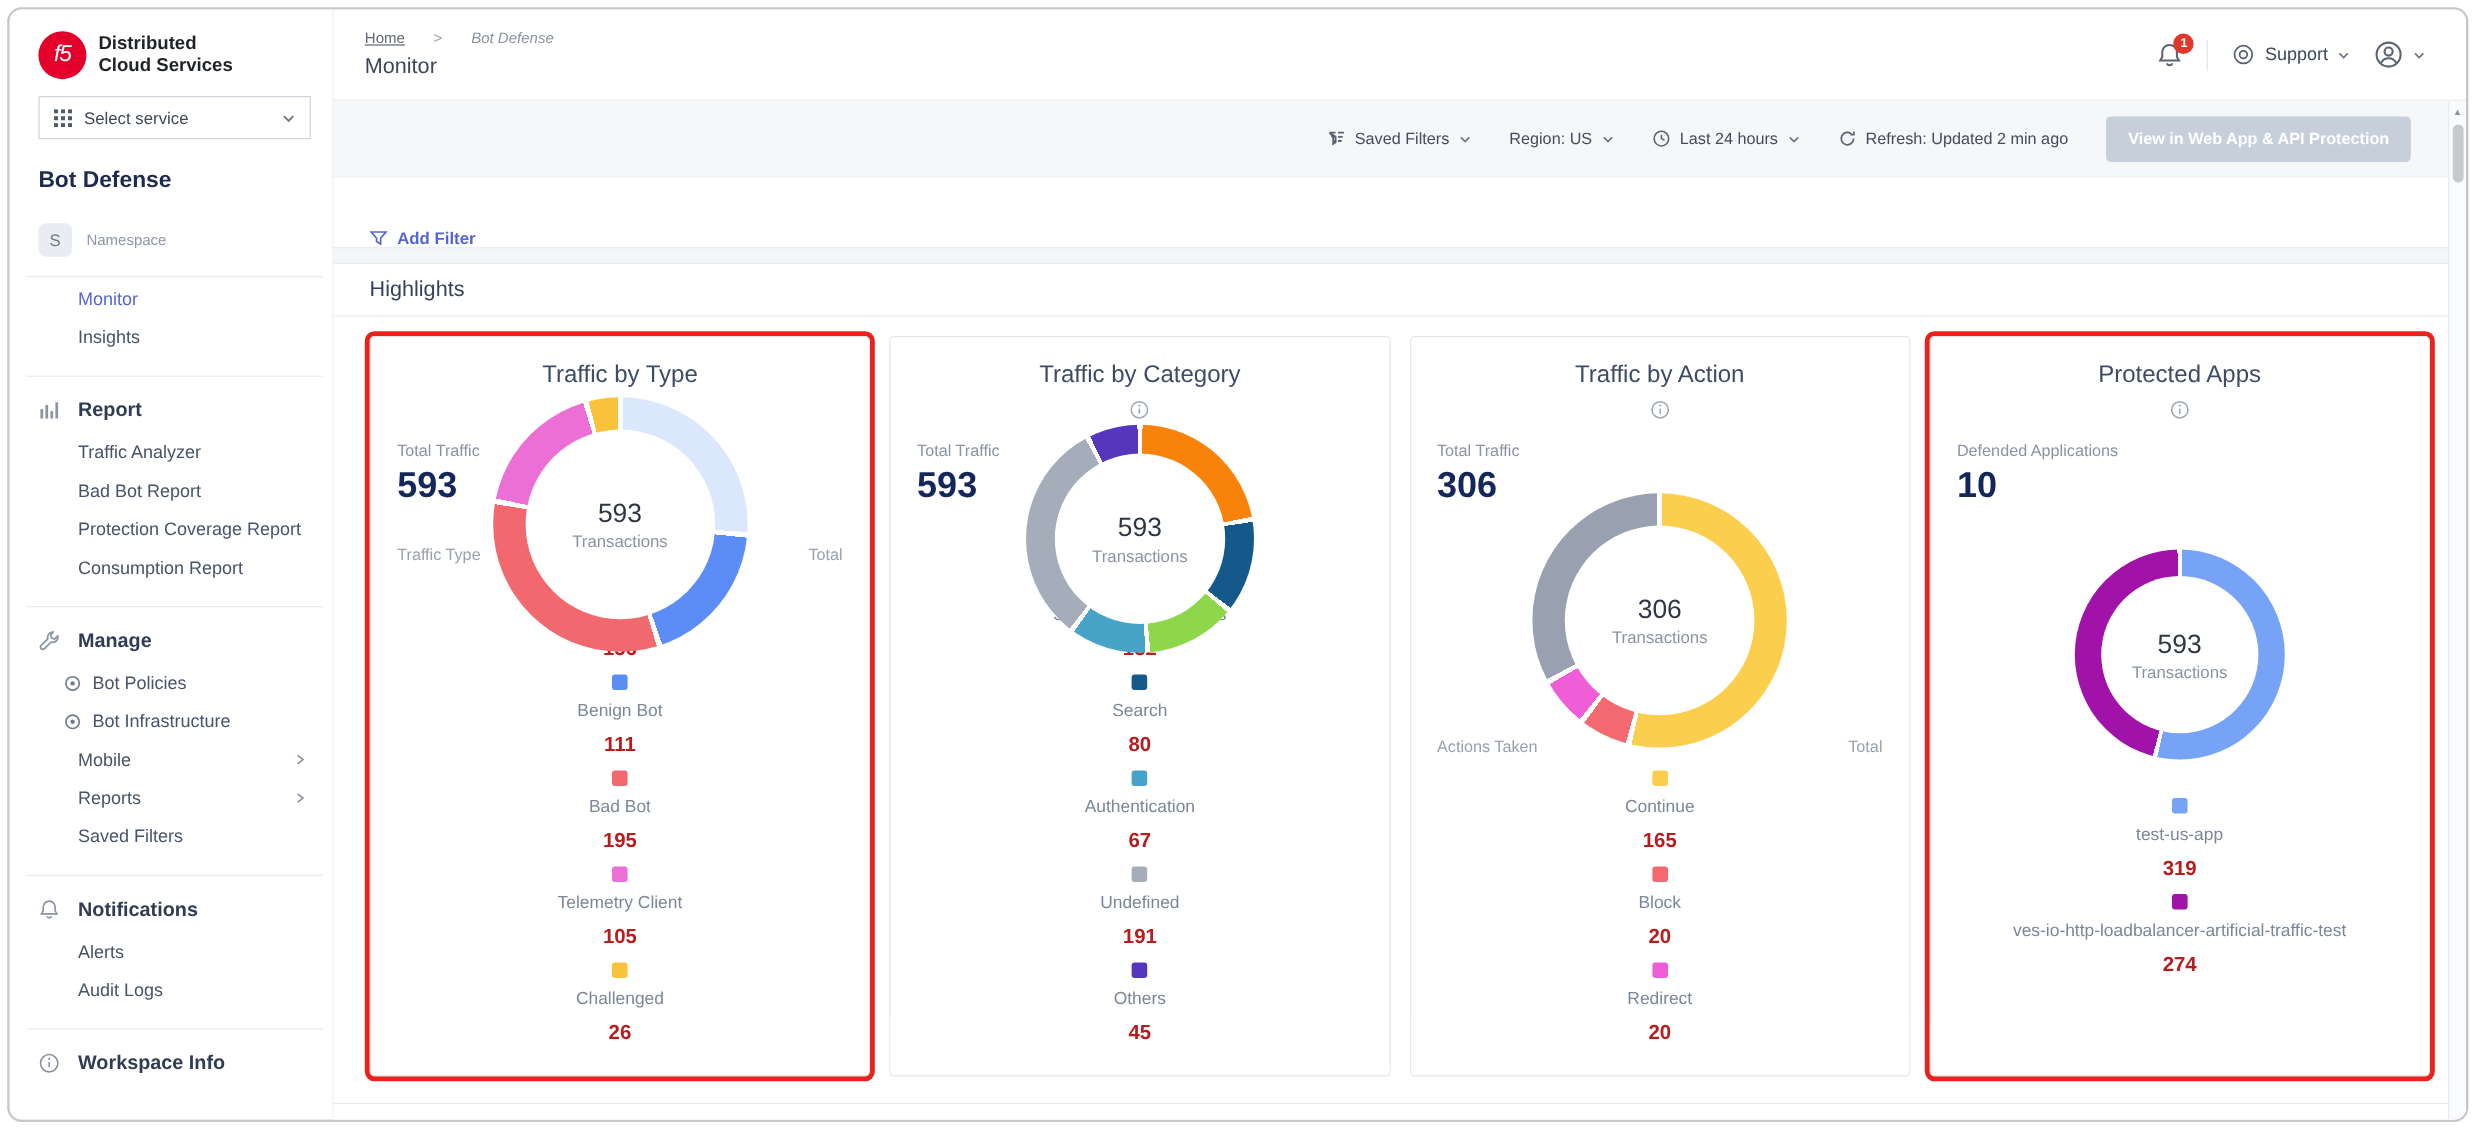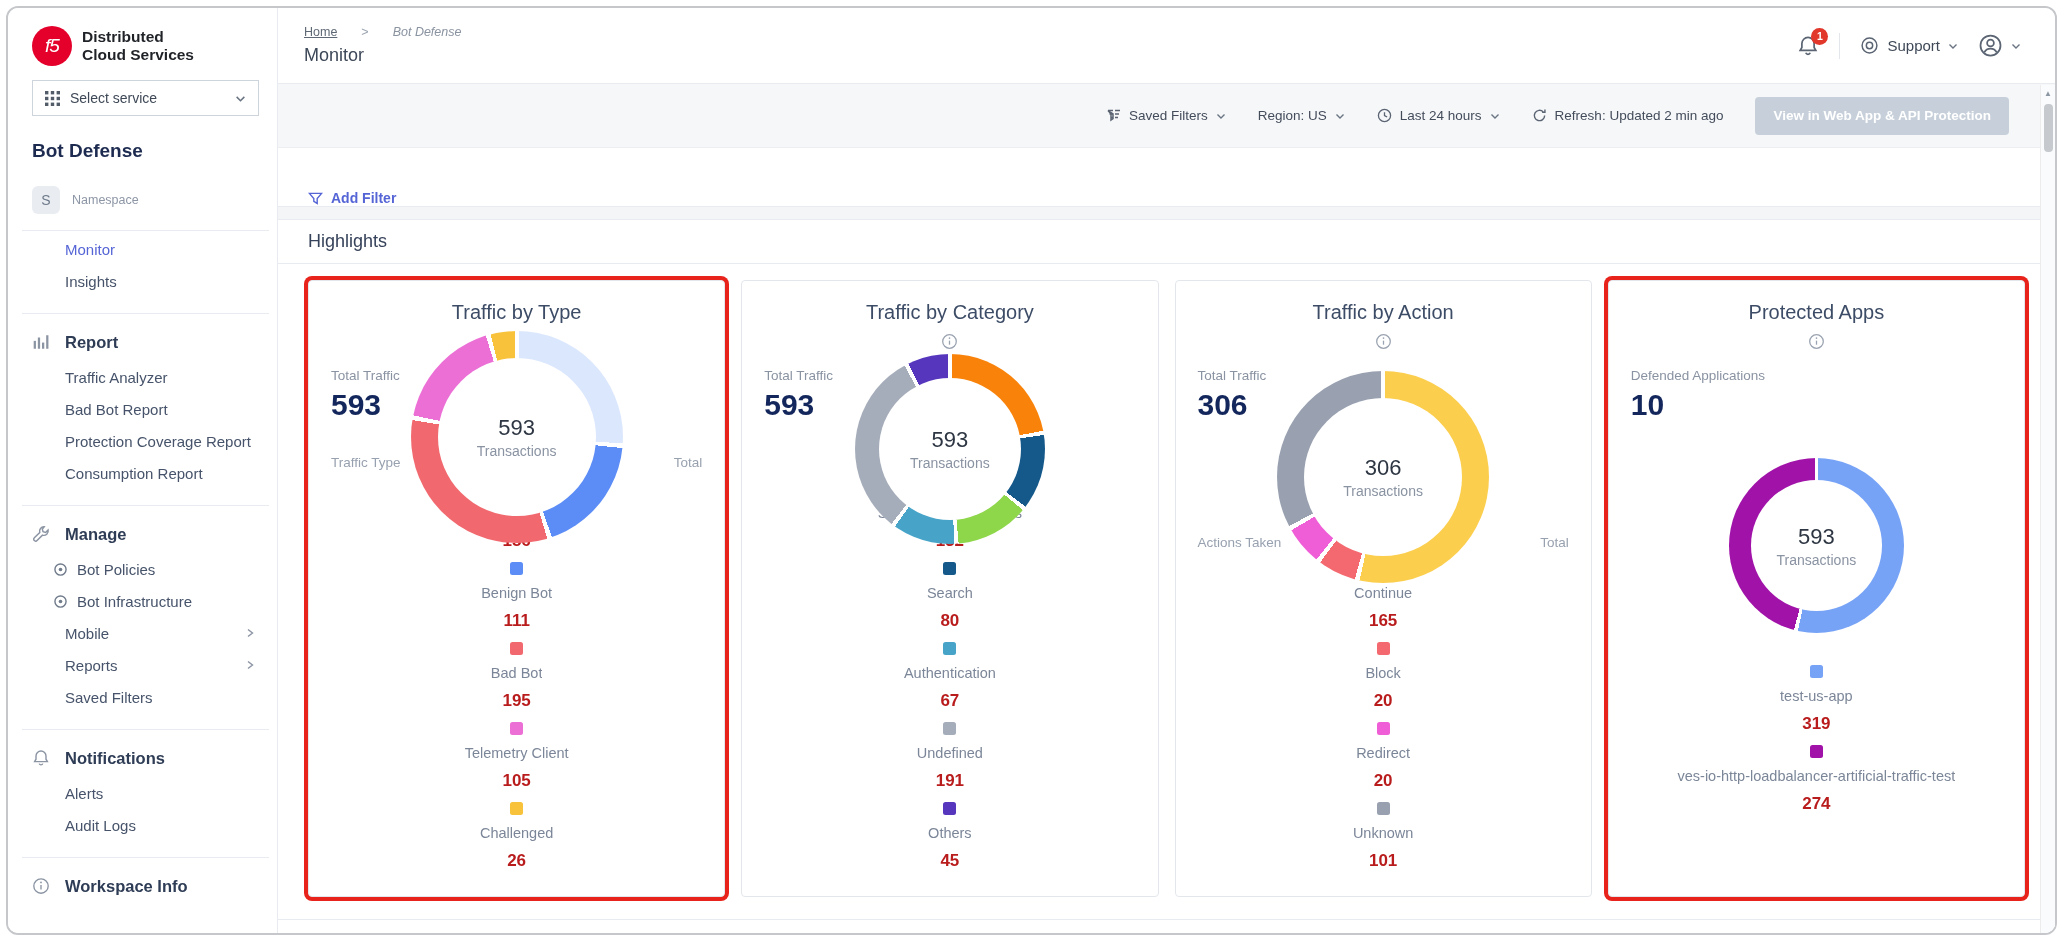--- a/index.html
+++ b/index.html
@@ -455,25 +455,20 @@
             <div class="legend-row">
               <span class="swatch" style="background:#f4696f"></span>
               <span class="legend-label">Block</span>
               <span class="legend-value">20</span>
             </div>
             <div class="legend-row">
               <span class="swatch" style="background:#ef5ed6"></span>
               <span class="legend-label">Redirect</span>
               <span class="legend-value">20</span>
             </div>
-            <div class="legend-row">
-              <span class="swatch" style="background:#99a1b0"></span>
-              <span class="legend-label">Unknown</span>
-              <span class="legend-value">101</span>
-            </div>
           </div>
         </div>
         <div class="card annotated compact" style="box-shadow: rgb(232, 35, 27) 0px 0px 0px 4px;">
           <div class="card-title-row">
             <span class="card-title">Protected Apps</span>
             <span class="info-icon">
               <svg width="17" height="17" viewBox="0 0 16 16" fill="none" stroke="currentColor" stroke-width="1.2">
                 <circle cx="8" cy="8" r="6.4"></circle>
                 <line x1="8" y1="7.2" x2="8" y2="11"></line>
                 <circle cx="8" cy="4.8" r="0.8" fill="currentColor" stroke="none"></circle>

